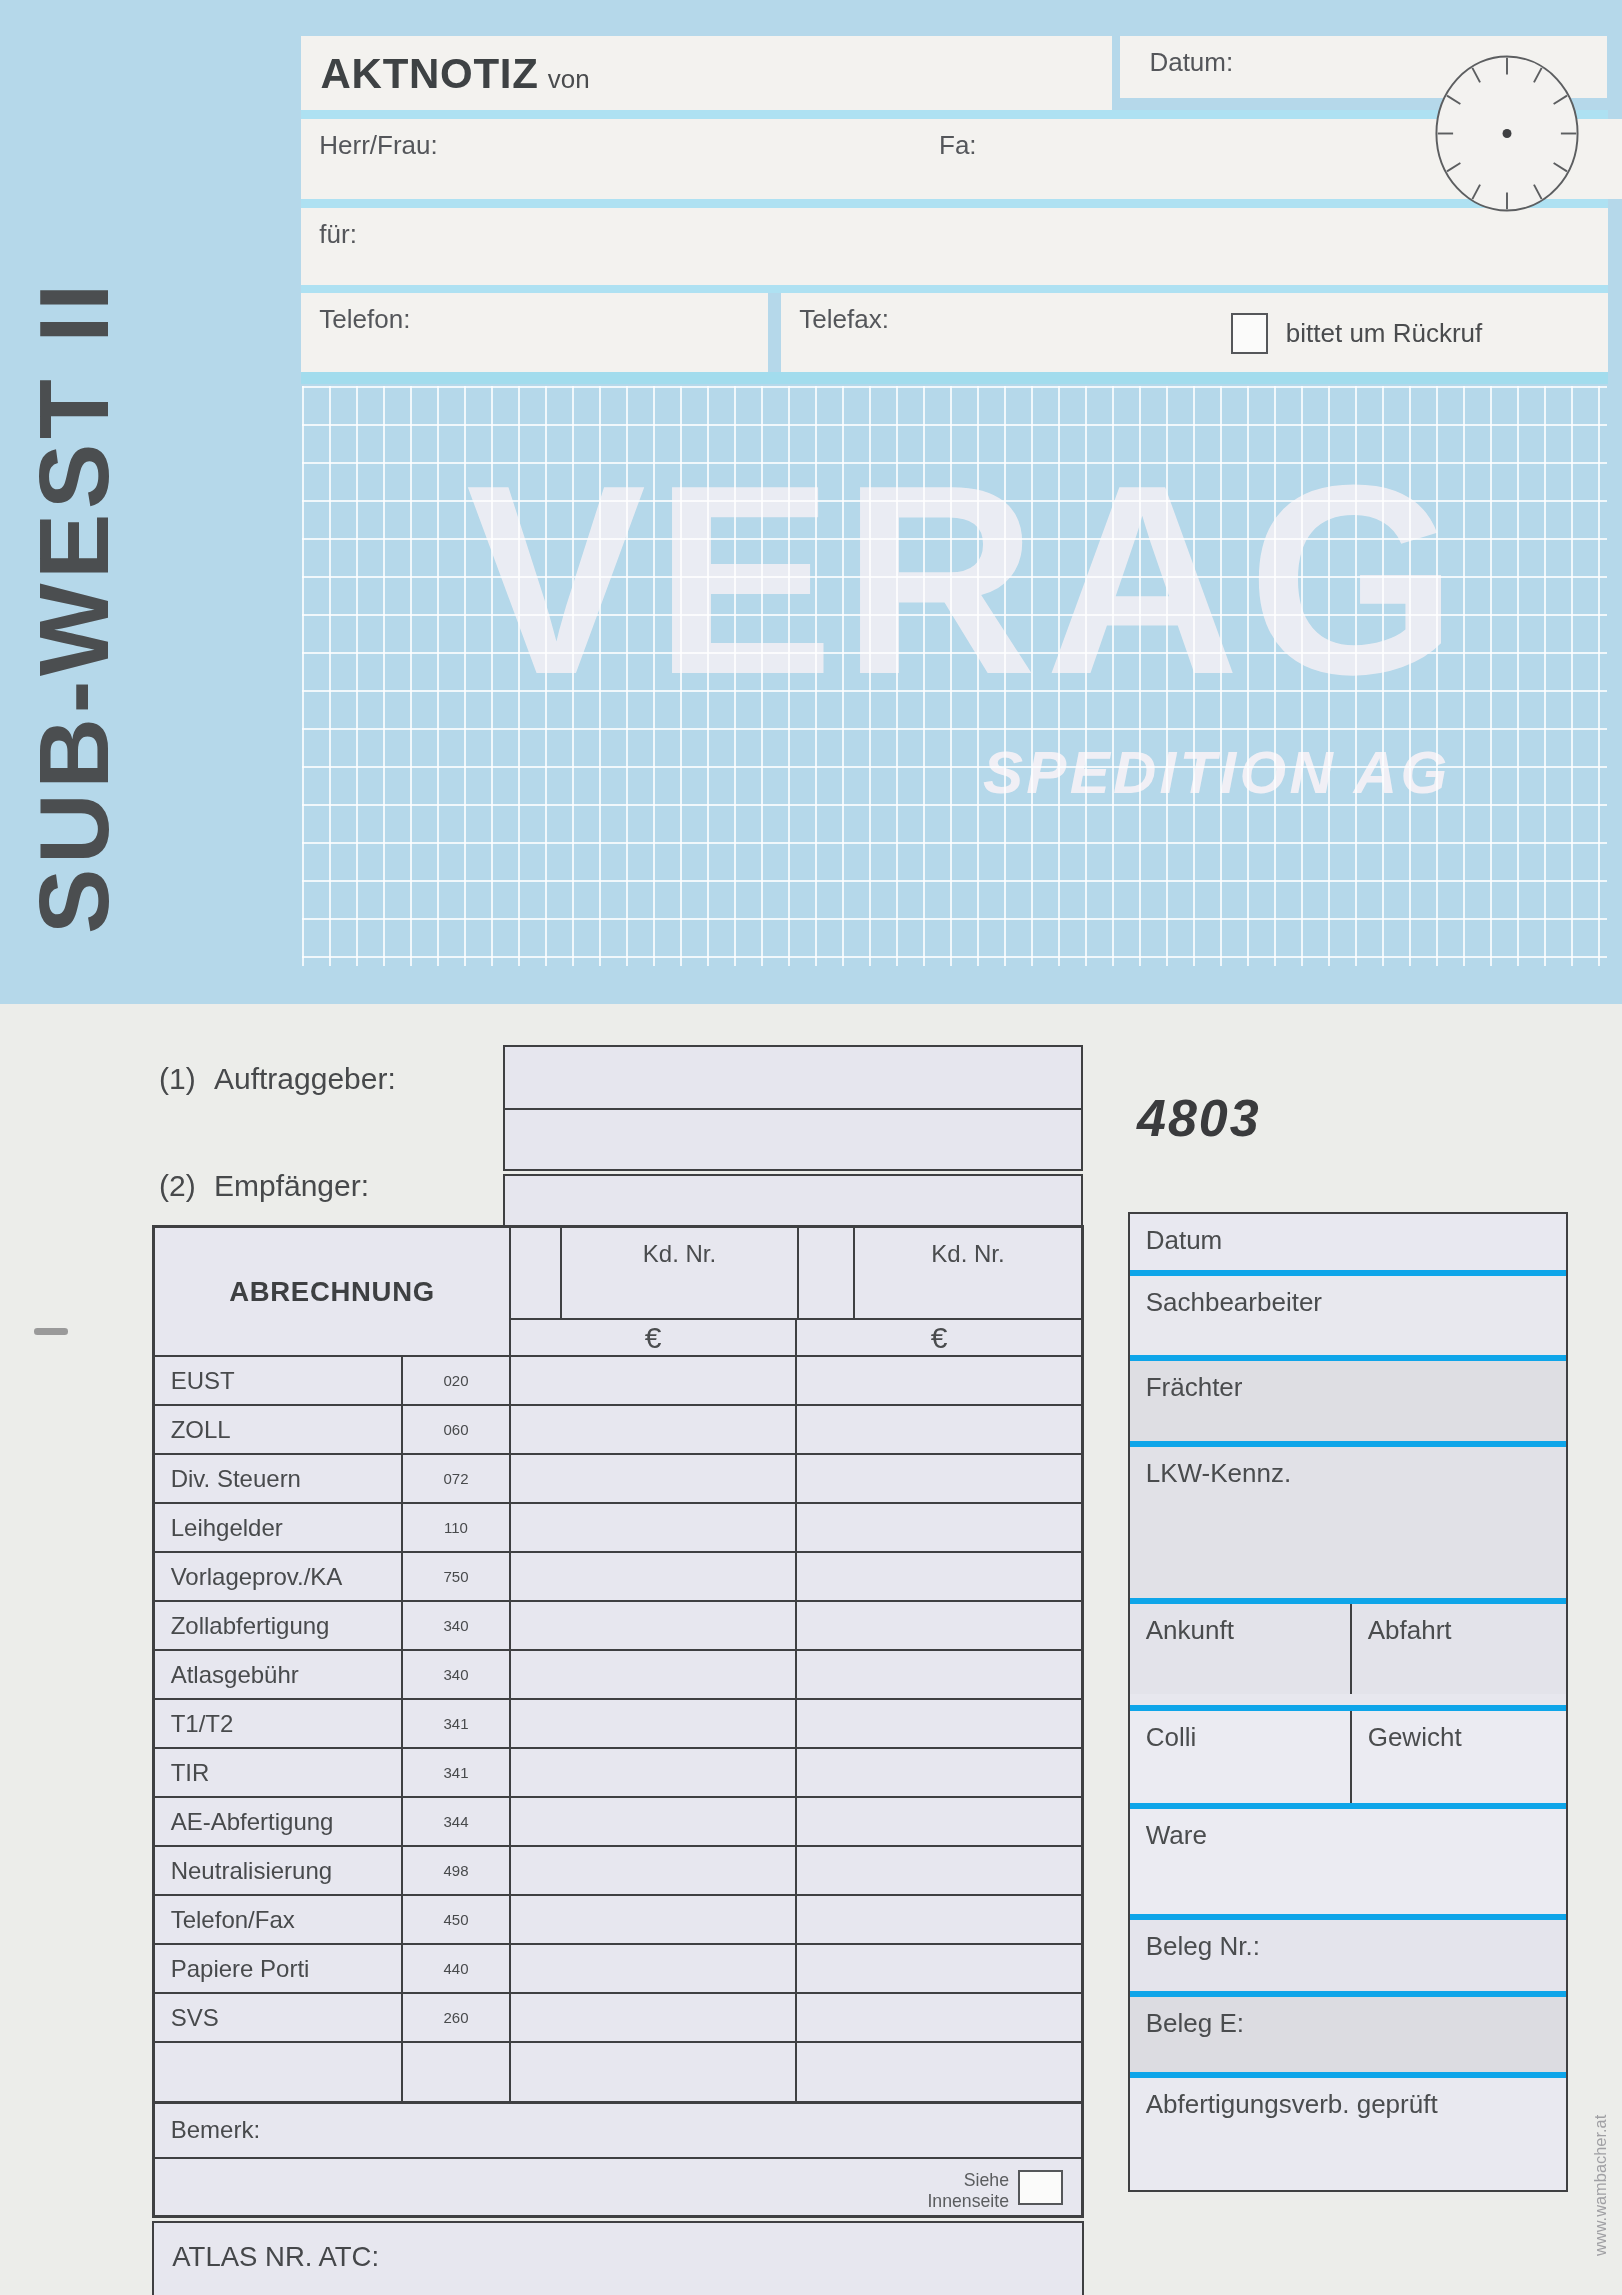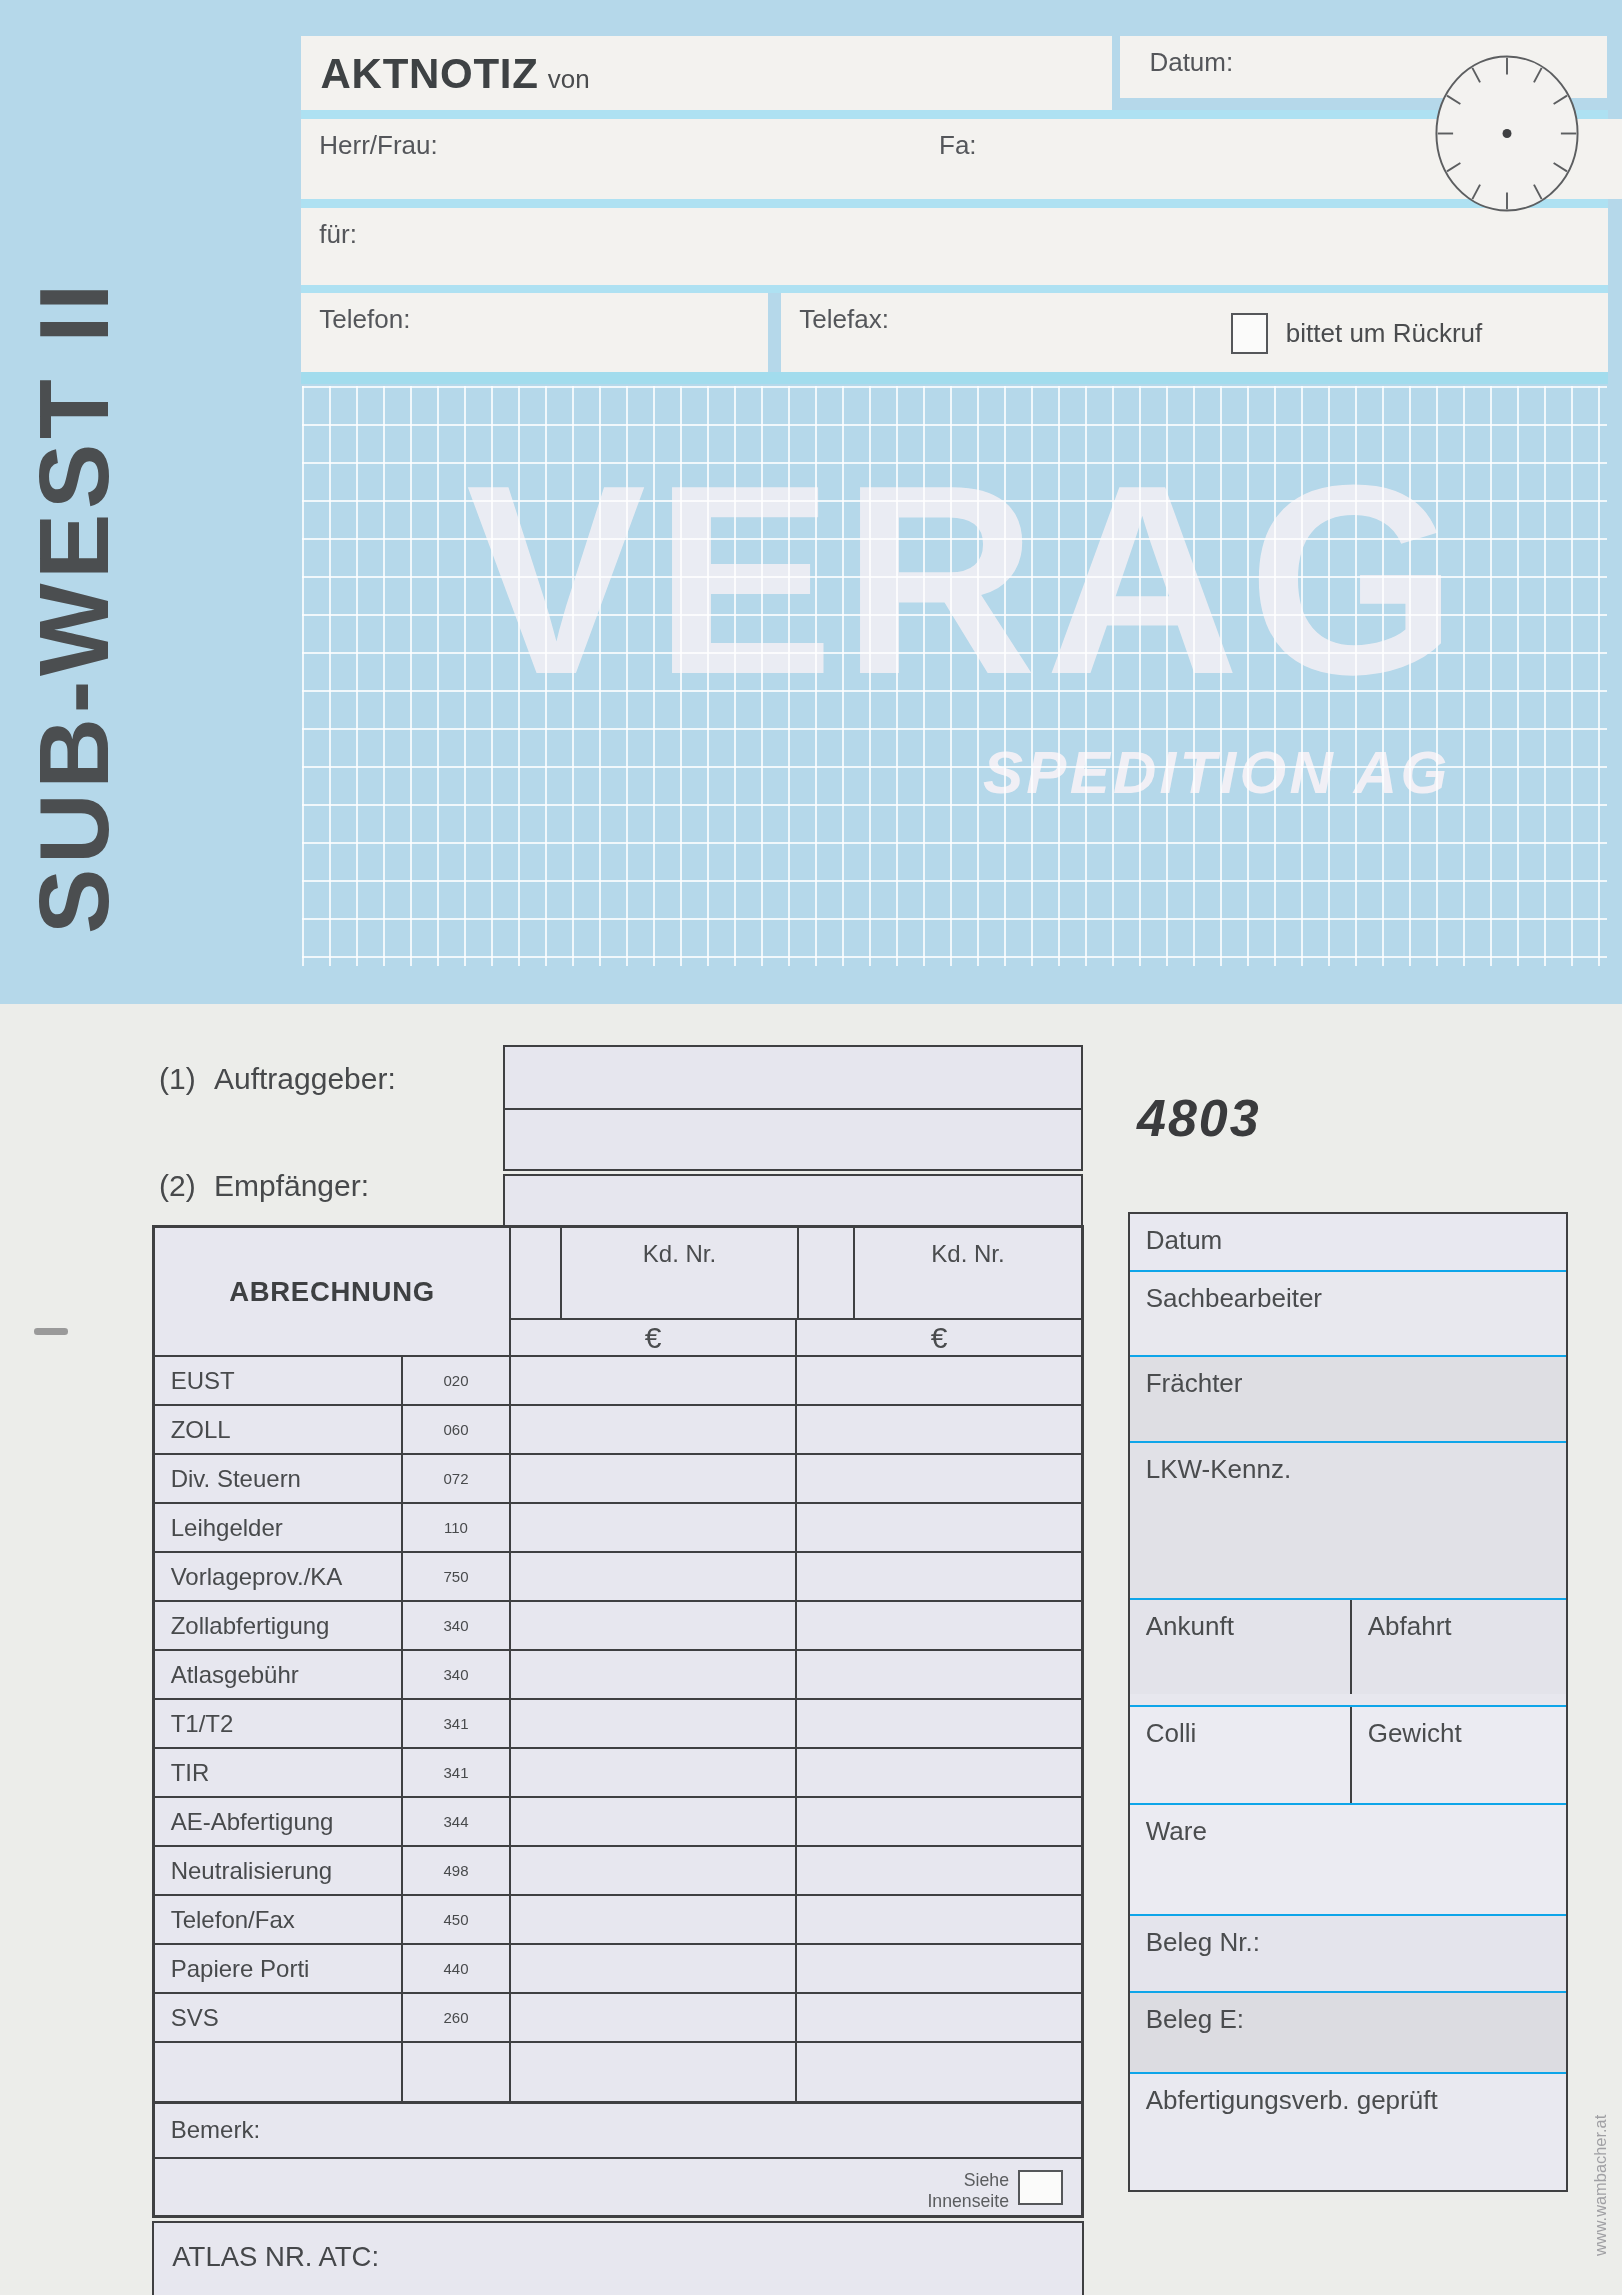--- a/index.html
+++ b/index.html
@@ -65,21 +65,21 @@
   .siehe-row{height:58px;border-top:2px solid #3f4042;box-sizing:border-box;position:relative;}
   .siehe-text{position:absolute;right:72px;top:10.5px;text-align:right;font-size:17.7px;
       line-height:1.2;color:#5a5c5e;}
   .siehe-box{position:absolute;right:18.3px;top:10.5px;width:41px;height:31px;}
   .atlasbox{position:absolute;left:152px;top:1217px;width:932px;height:85px;
       border:2.6px solid #3f4042;background:#e7e7ef;box-sizing:border-box;}
   .atlasbox .lbl2{font-size:27.5px;color:#45474a;padding:18.3px 0 0 18.3px;display:block;}
   
   .rpanel{position:absolute;left:1128px;top:208px;width:440px;border:2.6px solid #3f4042;
       box-sizing:border-box;background:#e7e7ee;}
-  .prow{border-top:2px solid #0ea5e9;box-sizing:border-box;position:relative;}
+  .prow{border-top:6px solid #0ea5e9;box-sizing:border-box;position:relative;}
   .prow:first-child{border-top:none;}
   .prow .plbl{font-size:26px;color:#4a4c4e;padding:10.5px 0 0 15.7px;display:block;}
   .prow.two{display:flex;}
   .prow.two .pcell-l{width:222px;border-right:2px solid #3f4042;box-sizing:border-box;}
   .prow.two .pcell-r{flex:1;}
   .jn-row{position:absolute;left:15.7px;right:17px;bottom:10.5px;display:flex;align-items:center;}
   .jn-row .jn-lbl{font-size:30px;color:#4a4c4e;margin-right:13px;}
   .jn-box{width:41px;height:59px;}
   .spacer{flex:1;}
   .footer-url{position:absolute;left:1591px;top:2256px;transform:rotate(-90deg);

